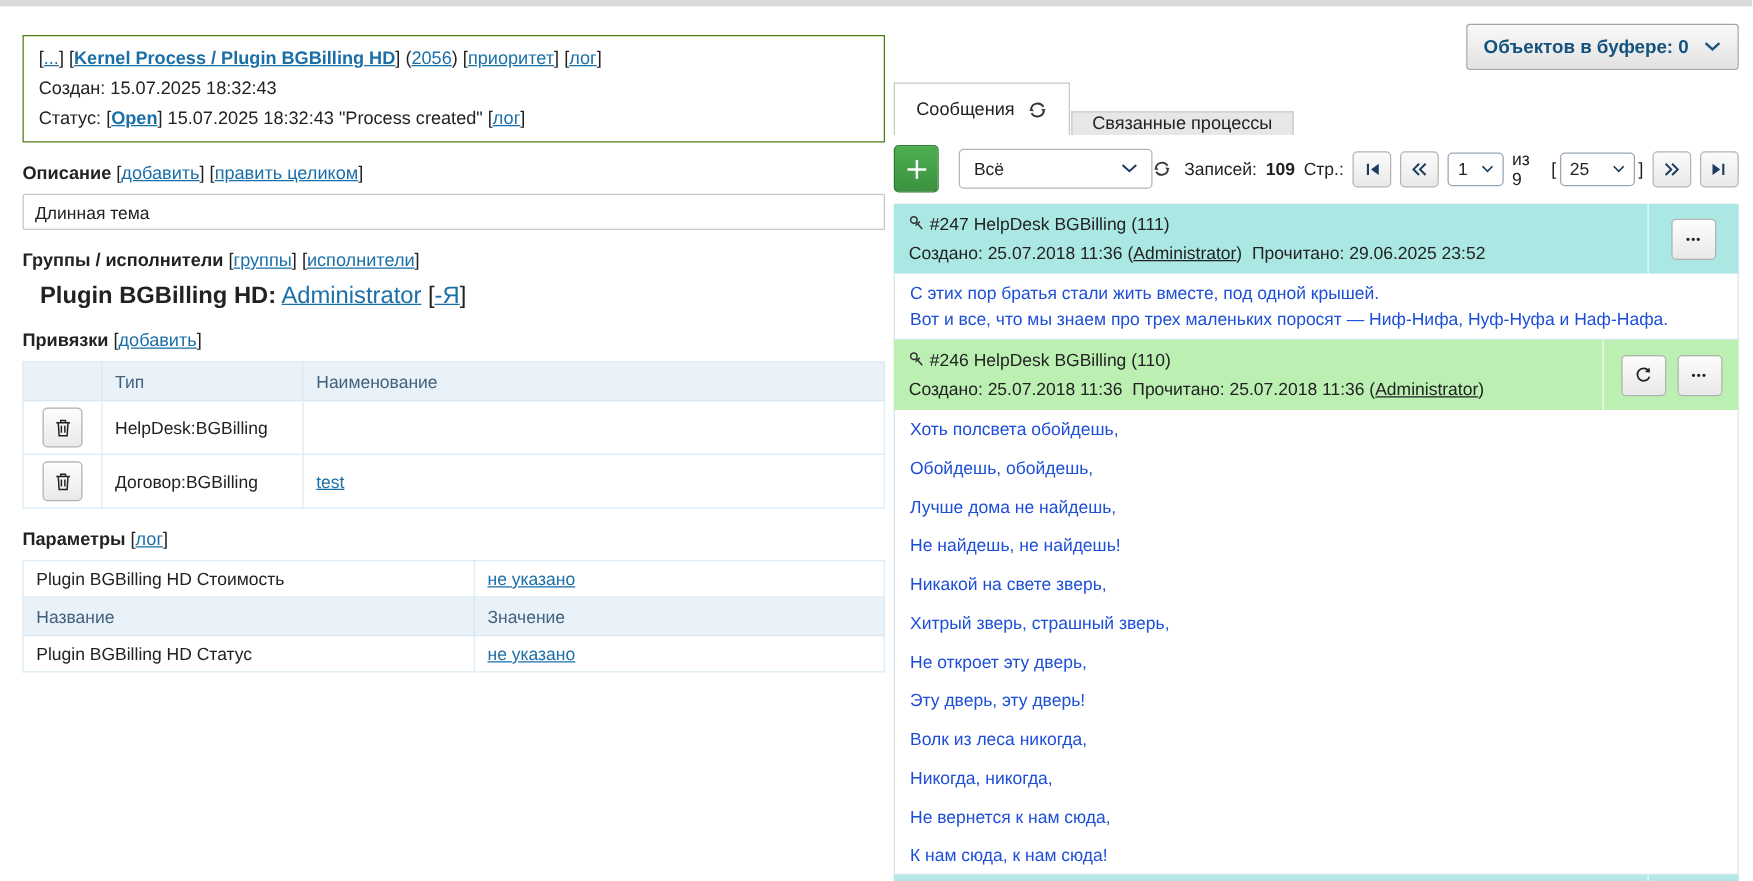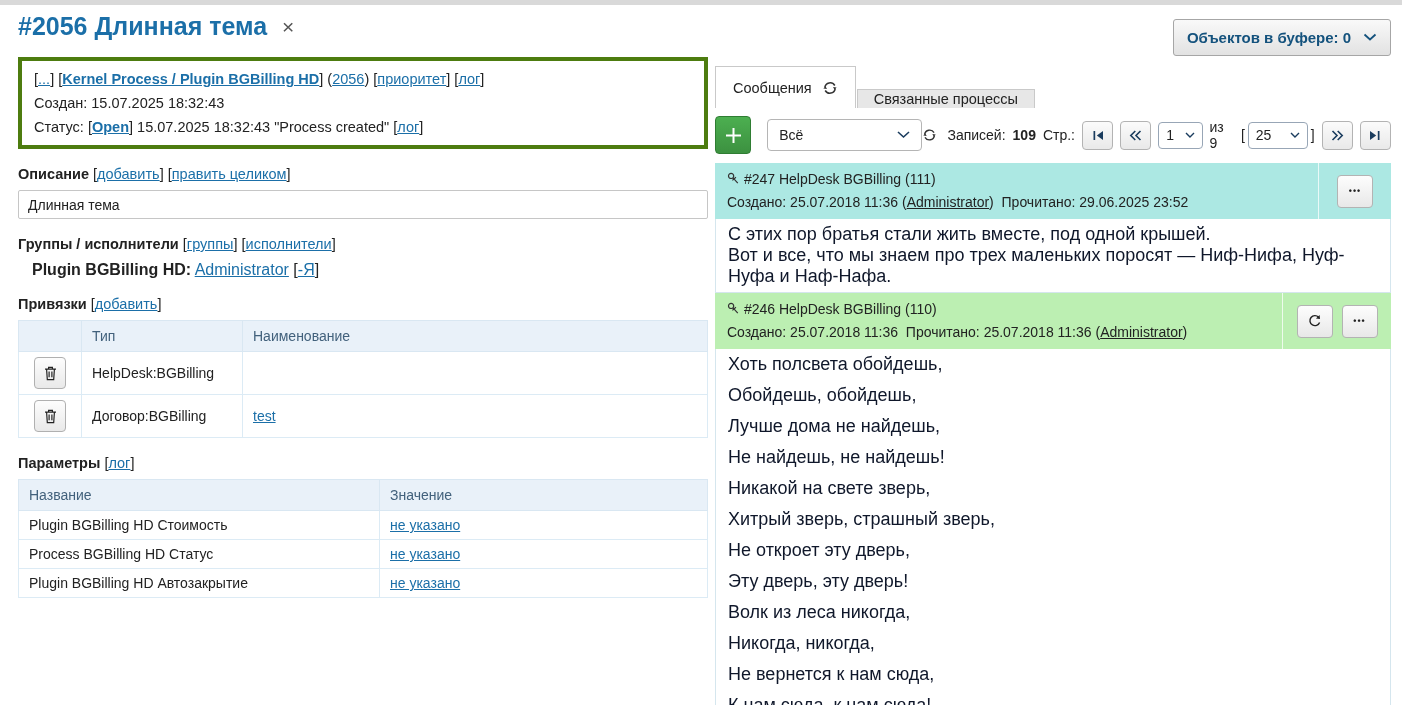--- a/index.html
+++ b/index.html
@@ -28,29 +28,29 @@
     background:linear-gradient(#f9f9f9,#e2e2e2);cursor:pointer;
   }
   .buffer-btn .lbl{font-weight:bold;color:#14527d;font-size:15px;}
 
   
   .left-panel{position:absolute;left:18px;top:12px;width:690px;}
   .page-title-row{display:flex;align-items:center;gap:15px;}
   .page-title{font-size:25px;font-weight:bold;color:#1b6fa8;}
   .close-x{font-size:21px;color:#555;cursor:pointer;line-height:1;}
 
-  .info-box{margin-top:16px;border:4px solid #4d7c0f;padding:6px 12px;
+  .info-box{margin-top:16px;border:1px solid #4d7c0f;padding:6px 12px;
     line-height:24px;font-size:14.5px;}
 
   .sec{margin-top:17px;font-size:14.5px;}
   .sec .cap{font-weight:bold;}
   .desc-input{margin-top:8px;width:100%;box-sizing:border-box;height:29px;
     border:1px solid #c6c6c6;border-radius:2px;padding:0 9px;font-size:14px;
     font-family:"Liberation Sans",sans-serif;color:#222;}
-  .exec-line{margin-top:9px;padding-left:14px;font-size:16px;}
+  .exec-line{margin-top:9px;padding-left:14px;font-size:19px;}
 
   table.grid{margin-top:8px;width:100%;border-collapse:collapse;
     border:1px solid #cfe2f0;font-size:14px;}
   table.grid th{background:#e9f1f9;color:#42617c;font-weight:normal;
     text-align:left;padding:7px 10px;border:1px solid #d9e7f2;}
   table.grid td{padding:5px 10px;border:1px solid #dcebf5;background:#fff;}
   td.btncell{width:42px;text-align:center;}
   .icon-btn{display:inline-flex;align-items:center;justify-content:center;
     width:30px;height:30px;border:1px solid #b0b0b0;border-radius:4px;
     background:linear-gradient(#fdfdfd,#e9e9e9);cursor:pointer;}
@@ -94,45 +94,41 @@
   .mh-text{flex:1;padding:5px 12px;line-height:23px;font-size:14px;color:#222;}
   .mh-actions{display:flex;align-items:center;justify-content:center;gap:9px;
     border-left:1px solid rgba(255,255,255,0.75);}
   .msg.cyan .mh-actions{width:72px;}
   .msg.green .mh-actions{width:108px;}
   .act-btn{width:34px;height:31px;border:1px solid #b3b3b3;border-radius:4px;
     background:linear-gradient(#fdfdfd,#e8e8e8);display:flex;align-items:center;
     justify-content:center;cursor:pointer;}
   .dots{font-size:9px;letter-spacing:1px;color:#222;font-weight:bold;}
   .msg-body{border:1px solid #d5e6ee;border-top:none;padding:5px 12px;
-    font-size:18px;color:#0f172a;white-space:pre-line;background:#fff;}
+    font-size:14px;color:#1d4ed8;white-space:pre-line;background:#fff;}
   .msg.cyan .msg-body{line-height:21px;}
   .msg.green .msg-body{line-height:15.5px;padding:8px 12px 6px;}
   .next-strip{height:8px;background:#b4e8e4;position:relative;}
   .next-strip .div{position:absolute;right:72px;top:0;width:1px;height:8px;
     background:rgba(255,255,255,0.75);}
 </style>
 </head>
 <body>
 
 <div class="top-strip"></div>
 
 <div class="buffer-btn">
   <span class="lbl">Объектов в буфере: 0</span>
   <svg width="14" height="9" viewBox="0 0 14 9">
       <path d="M1.5 1.5l5.5 5 5.5-5" fill="none" stroke="#14527d" stroke-width="1.8"></path>
     </svg>
 </div>
 
 <div class="left-panel">
 
-  <div class="page-title-row">
-    <span class="page-title">#2056 Длинная тема</span>
-    <span class="close-x">×</span>
-  </div>
 
   <div class="info-box">
     <div>
       <span class="br"><a>...</a></span>
       <span class="br"><a class="bold">Kernel Process / Plugin BGBilling HD</a></span>
       <span class="pr"><a>2056</a></span>
       <span class="br"><a>приоритет</a></span>
       <span class="br"><a>лог</a></span>
     </div>
     <div>Создан: 15.07.2025 18:32:43</div>
@@ -194,33 +190,29 @@
   </tbody>
     </table>
 
   <div class="sec">
     <span class="cap">Параметры</span>
     <span class="br"><a>лог</a></span>
   </div>
   <table class="grid params">
     <tbody>
         <tr>
+      <td>Plugin BGBilling HD Стоимость</td>
+      <td><a>не указано</a></td>
+    </tr>
+    <tr>
       <th class="col-pname">Название</th>
       <th>Значение</th>
     </tr>
     <tr>
-      <td>Plugin BGBilling HD Стоимость</td>
-      <td><a>не указано</a></td>
-    </tr>
-    <tr>
-      <td>Process BGBilling HD Статус</td>
-      <td><a>не указано</a></td>
-    </tr>
-    <tr>
-      <td>Plugin BGBilling HD Автозакрытие</td>
+      <td>Plugin BGBilling HD Статус</td>
       <td><a>не указано</a></td>
     </tr>
   </tbody>
     </table>
 </div>
 
 <div class="right-panel">
 
   <div class="tabs">
     <div class="tab active">

